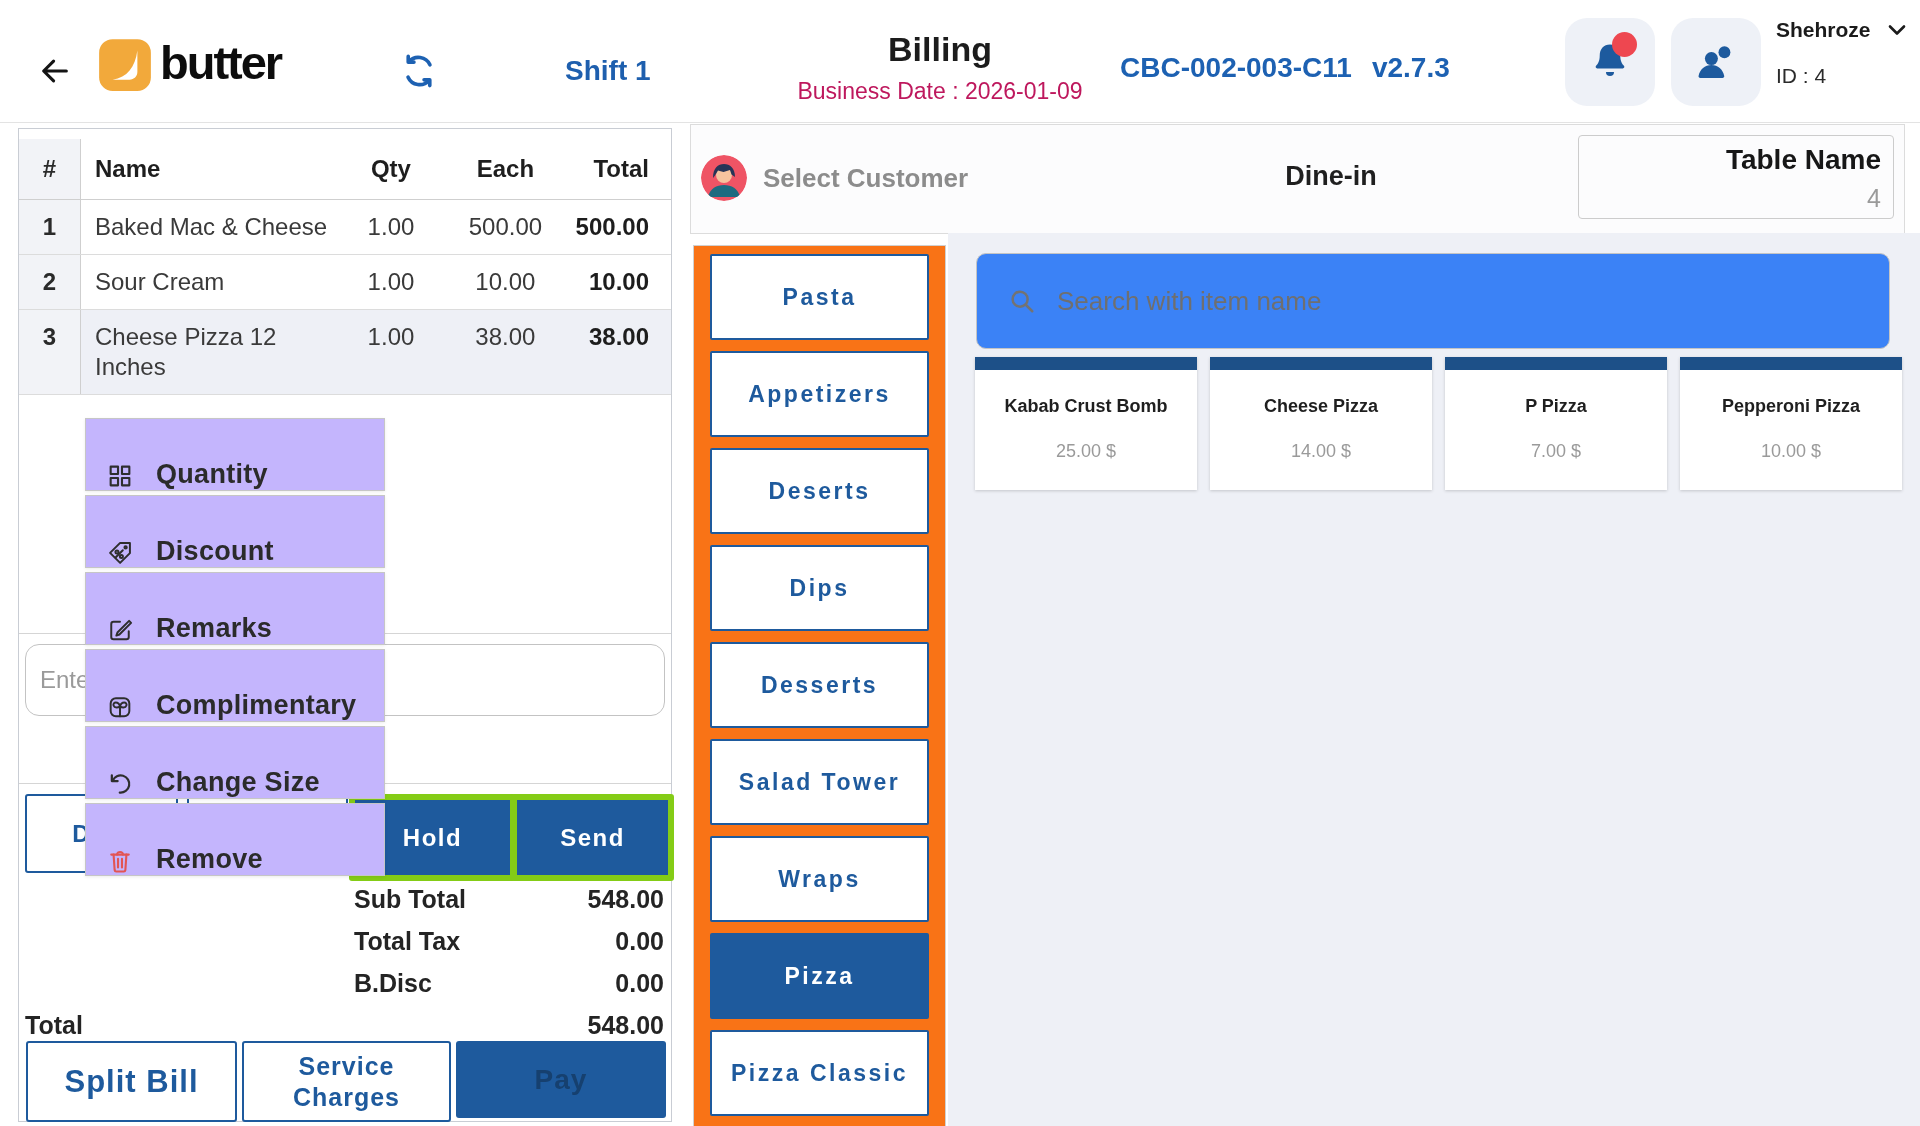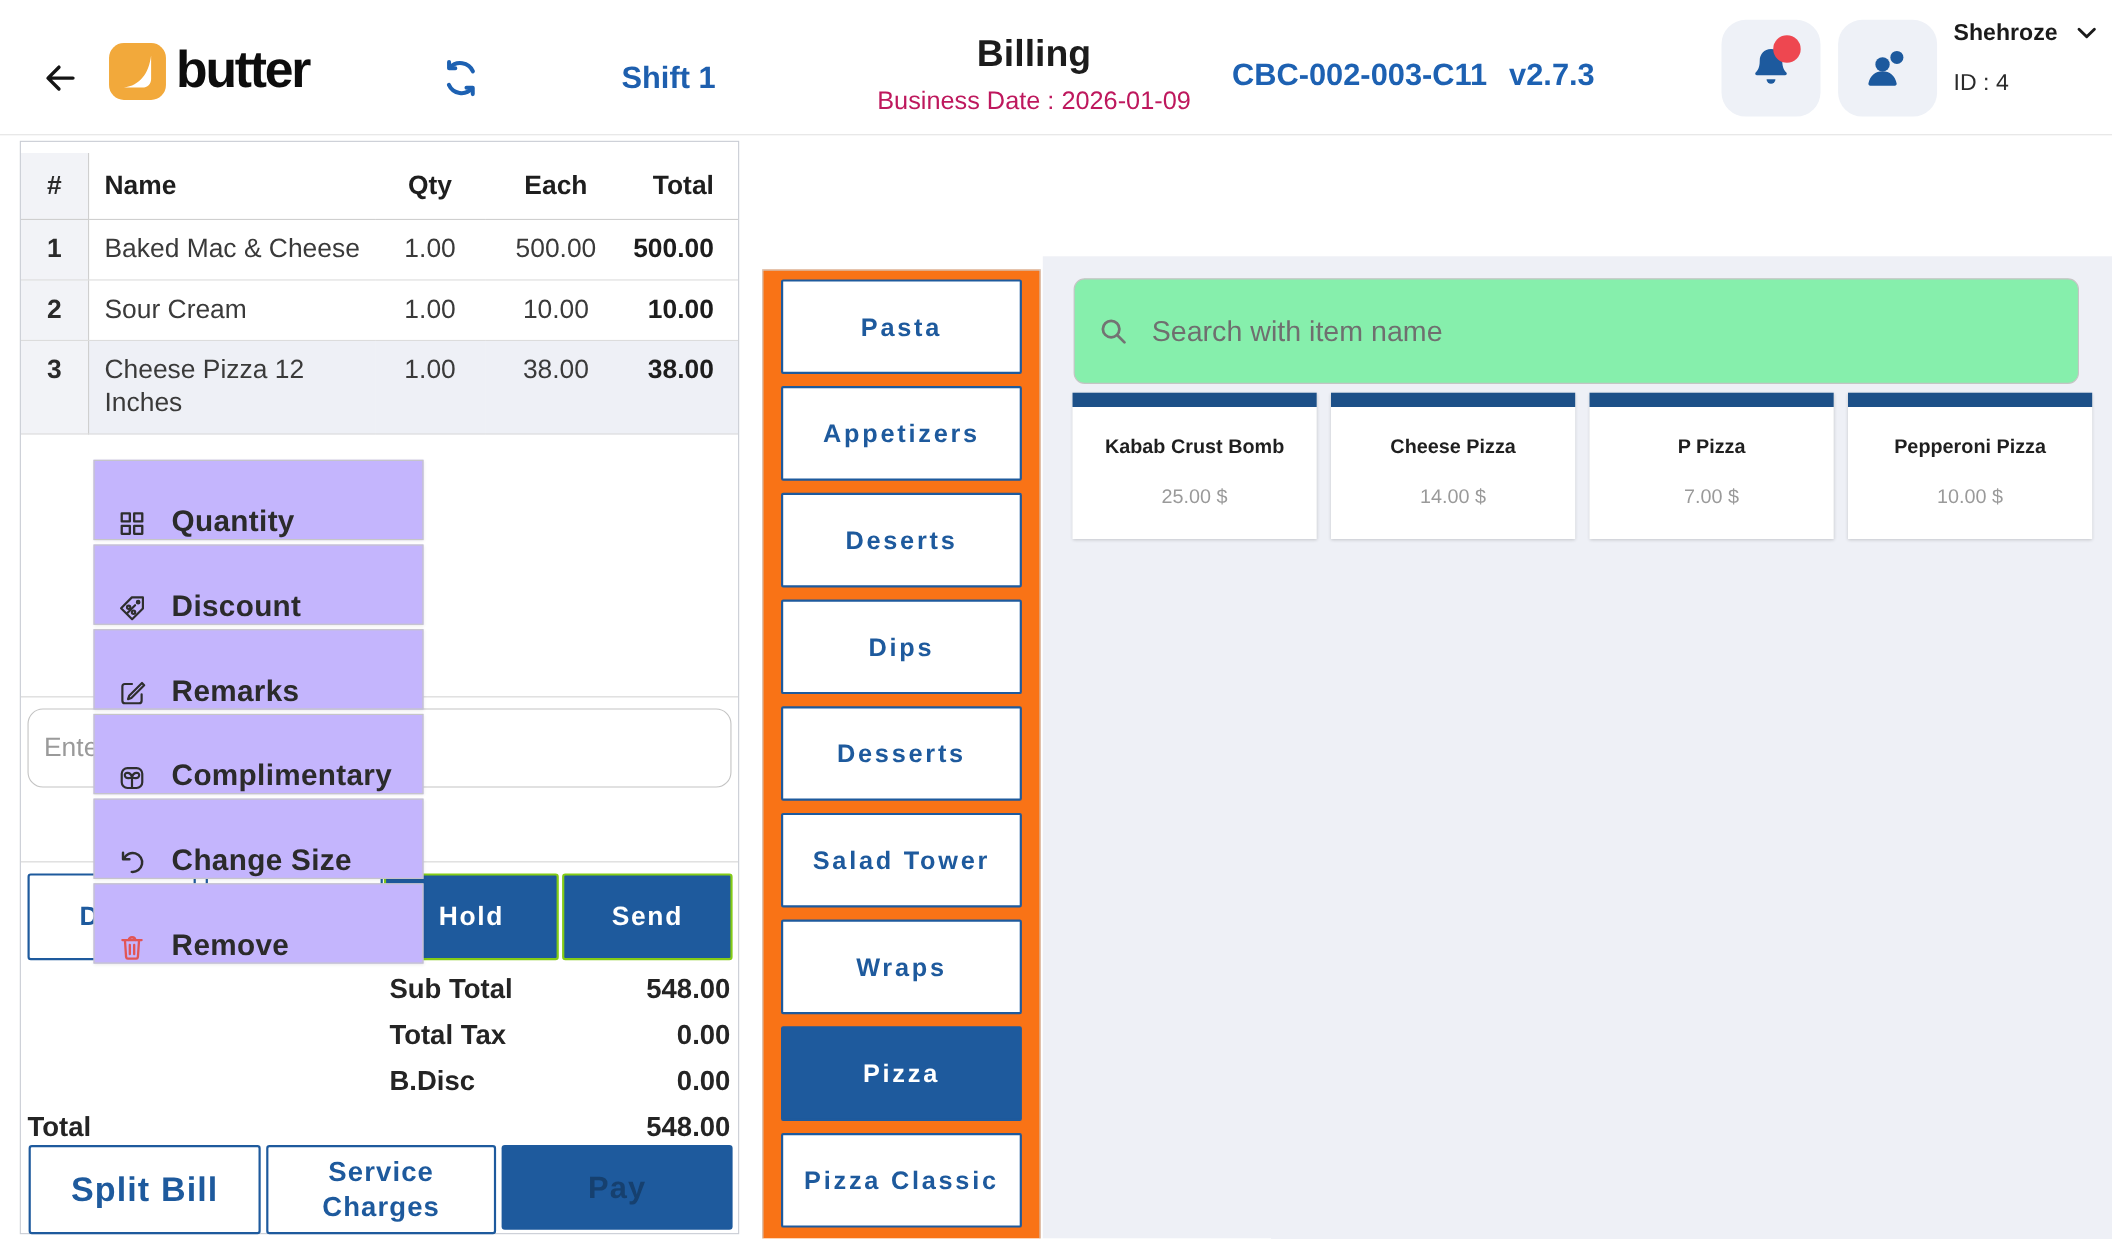--- a/index.html
+++ b/index.html
@@ -45,21 +45,21 @@
   tr.selected td.c0{background:#f2f3f7}
   tbody tr{cursor:pointer}
 
   .note-input{position:absolute;left:6px;top:515px;width:610px;height:70px;border:1.5px solid #c3c3c3;border-radius:14px;font-size:24px;color:#2b2b2b;padding:0 14px;outline:none;background:#fff;font-family:"Liberation Sans",sans-serif}
   .note-input::placeholder{color:#9a9a9a}
   .divider{position:absolute;left:0;top:654px;width:100%;border-top:1px solid #d5d5d5}
 
   .actions{position:absolute;left:0;top:665px;width:100%;height:75px}
   .abtn{position:absolute;top:0;height:75px;border-radius:3px;font-size:24px;font-weight:700;display:flex;align-items:center;justify-content:center;cursor:pointer;letter-spacing:.5px;font-family:"Liberation Sans",sans-serif}
   .abtn.outl{background:#fff;border:2px solid #1e5a9d;color:#1e5a9d}
-  .abtn.solid{background:#1e5a9d;border:2px solid #84cc16;color:#fff;letter-spacing:1.5px}
+  .abtn.solid{background:#1e5a9d;border:6px solid #84cc16;color:#fff;letter-spacing:1.5px}
   .abtn.b-draft{left:6px;width:149px}
   .abtn.b-hidden{left:168px;width:157px}
   .abtn.b-hold{left:330px;width:155px}
   .abtn.b-send{left:492px;width:151px}
 
   .totals{position:absolute;left:0;top:750px;width:100%;font-size:25px;color:#242424}
   .t-row{position:relative;height:42px}
   .t-row .lab{position:absolute;left:335px;top:6px;font-weight:600}
   .t-row .val{position:absolute;right:7px;top:6px;font-weight:600}
   .t-row.sub .val{font-weight:700}
@@ -90,21 +90,21 @@
   .tablebox{position:absolute;right:10px;top:10px;width:316px;height:84px;border:1px solid #ccc;border-radius:4px;text-align:right;padding-right:12px;box-sizing:border-box}
   .tname{font-size:28px;font-weight:700;color:#171717;margin-top:8px}
   .tval{font-size:25px;color:#9a9a9a;margin-top:8px}
 
   .categories{position:absolute;left:15px;top:123px;width:253px;height:881px;background:#f97316;border:1px solid #d0d0d0;border-bottom:none;box-sizing:border-box;overflow:hidden}
   .cat{width:219px;height:86px;margin:0 auto 11px auto;border:2px solid #1e5a9d;border-radius:2px;background:#fff;color:#1e5a9d;font-size:23px;font-weight:700;letter-spacing:2.5px;display:flex;align-items:center;justify-content:center;cursor:pointer;box-sizing:border-box;font-family:"Liberation Sans",sans-serif}
   .cat:first-child{margin-top:8px}
   .cat.selected{background:#1e5a9d;color:#fff}
 
   .items-area{position:absolute;left:270px;top:111px;width:972px;height:893px;background:#eef0f6}
-  .searchbox{position:absolute;left:28px;top:20px;width:914px;height:96px;background:#86efac;border:1px solid #c4c4c4;border-radius:10px;display:flex;align-items:center;padding-left:20px;box-sizing:border-box;gap:18px}
+  .searchbox{position:absolute;left:28px;top:20px;width:914px;height:96px;background:#3b82f6;border:1px solid #c4c4c4;border-radius:10px;display:flex;align-items:center;padding-left:30px;box-sizing:border-box;gap:18px}
   .searchbox input{border:none;outline:none;font-size:26px;color:#333;width:800px;font-family:"Liberation Sans",sans-serif;background:transparent}
   .searchbox input::placeholder{color:#6f6f6f}
   .cards{position:absolute;left:27px;top:124px;display:flex;gap:13px}
   .card{width:222px;height:133px;background:#fff;box-shadow:0 1px 3px rgba(0,0,0,.18);cursor:pointer}
   .cardbar{height:13px;background:#1d5088}
   .cardname{margin-top:26px;text-align:center;font-size:18px;font-weight:600;color:#1f1f1f}
   .cardprice{margin-top:24px;text-align:center;font-size:18px;color:#9a9a9a}
 </style>
 </head>
 <body>
@@ -314,20 +314,36 @@
             <path d="M6.5 6.5l.9 13.2c.1.7.6 1.3 1.3 1.3h6.6c.7 0 1.2-.6 1.3-1.3l.9-13.2"></path>
             <path d="M10.3 10.2v7.3M13.7 10.2v7.3"></path>
           </svg>
         </span>
         <span class="mil">Remove</span>
       </div>
     </div>
 
   <section class="right-area">
 
+    <div class="customer-bar">
+      <span class="avatar">
+        <svg width="46" height="46" viewBox="0 0 46 46">
+            <circle cx="23" cy="23" r="23" fill="#ef5465"></circle>
+            <circle cx="23" cy="20" r="8" fill="#f6c39e"></circle>
+            <path d="M12 23c0-10 5-14 11-14s11 4 11 13l-3.5-2.5-1.5-4.5-6.5 2-5.5-1.5-3 5z" fill="#273457"></path>
+            <path d="M7 42c2-8.5 8.5-12 16-12s14 3.5 16 12z" fill="#1d6b80"></path>
+          </svg>
+      </span>
+      <span class="sel-customer">Select Customer</span>
+      <div class="dinein">Dine-in</div>
+      <div class="tablebox">
+        <div class="tname">Table Name</div>
+        <div class="tval">4</div>
+      </div>
+    </div>
 
     <div class="categories" id="categories">
         <div class="cat">Pasta</div>
         <div class="cat">Appetizers</div>
         <div class="cat">Deserts</div>
         <div class="cat">Dips</div>
         <div class="cat">Desserts</div>
         <div class="cat">Salad Tower</div>
         <div class="cat">Wraps</div>
         <div class="cat selected">Pizza</div>

